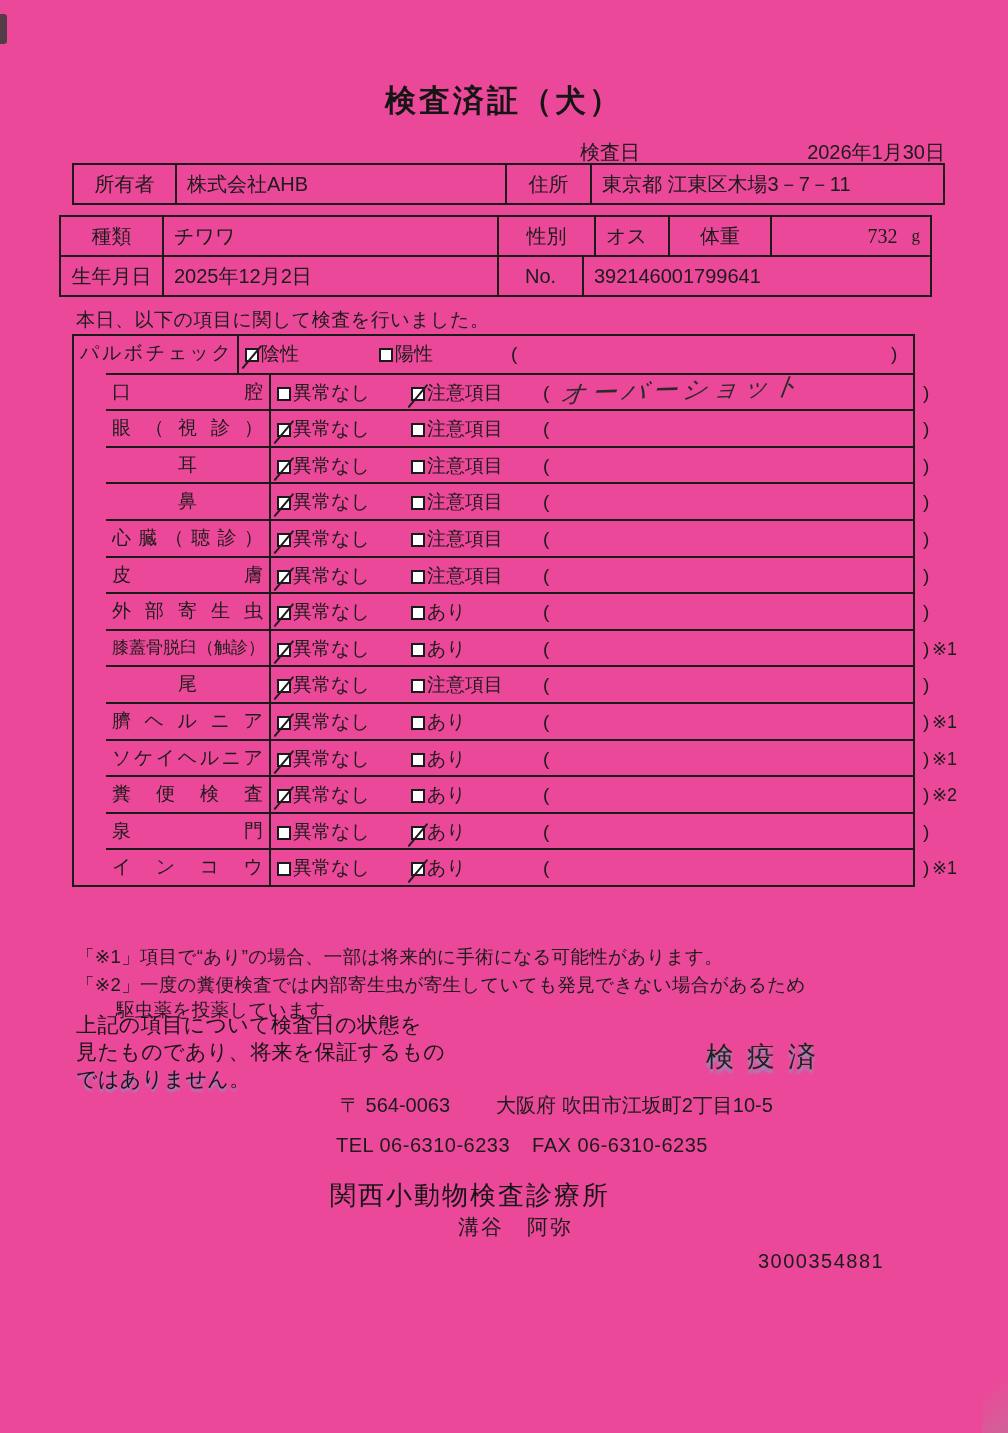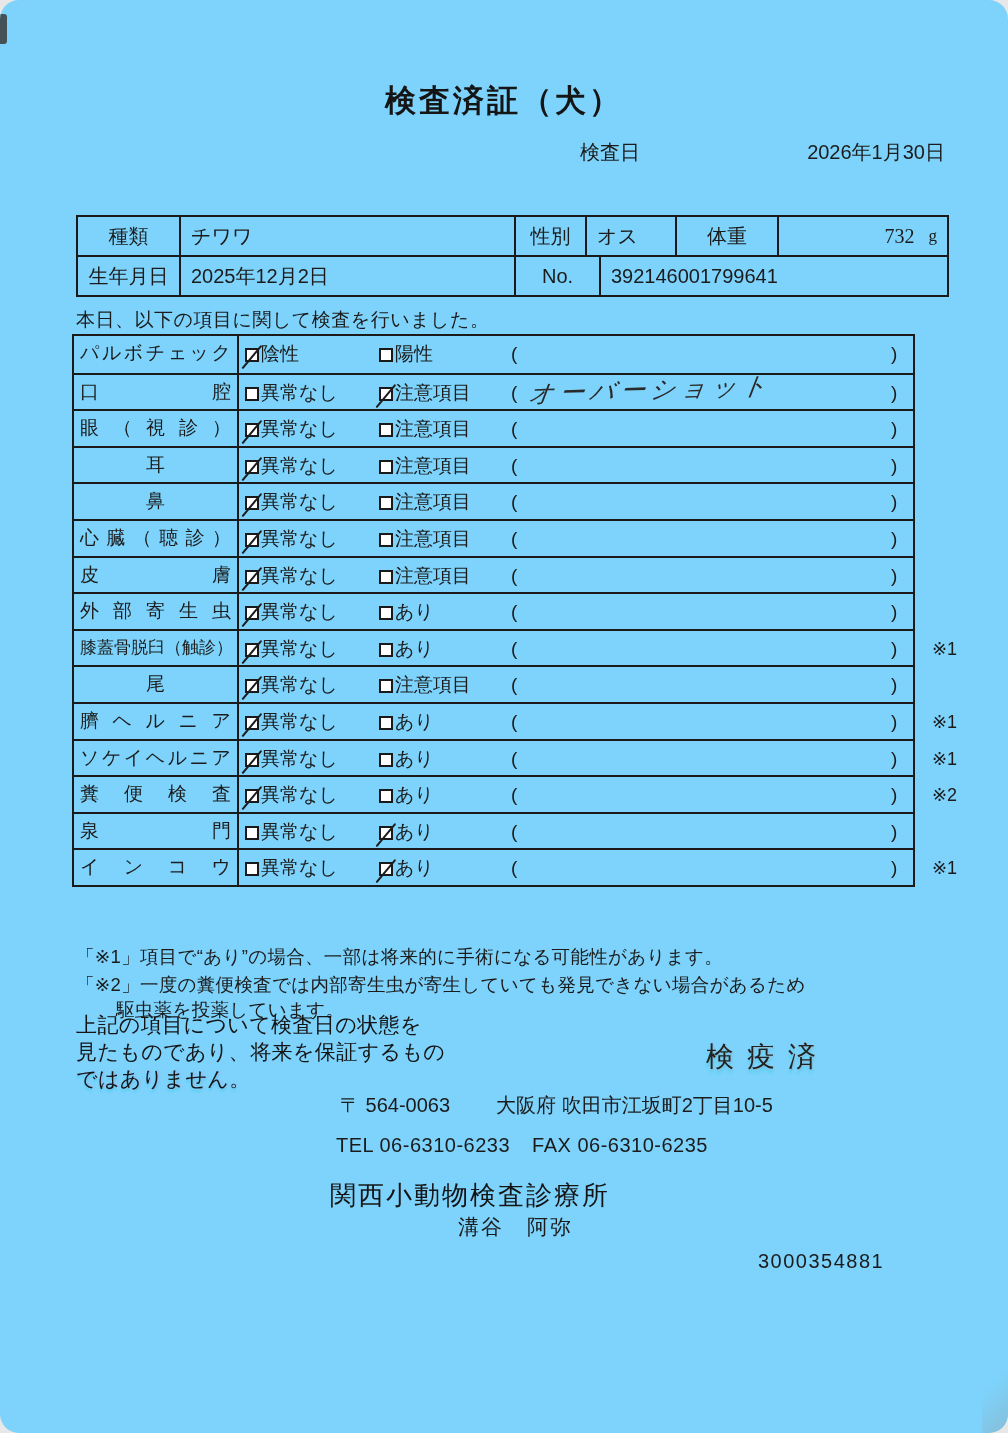--- a/index.html
+++ b/index.html
@@ -1,46 +1,46 @@
 <!DOCTYPE html>
 <html><head>
 <meta charset="utf-8">
 <style>
   * { margin:0; padding:0; box-sizing:border-box; }
   html,body { background:#e8e8e8; }
   body { font-family:"Liberation Sans","DejaVu Sans",sans-serif; color:#1b1b1b; }
   .page {
-    position:relative; width:1008px; height:1433px; background:#7dd3fc;
-    margin:0 auto; overflow:hidden;border-radius:19px;
+    position:relative; width:1008px; height:1433px; background:#ec4899;
+    margin:0 auto; overflow:hidden;
   }
   .abs { position:absolute; }
   .title {
     top:80px; left:0; width:100%; text-align:center;
     font-size:31px; font-weight:bold; letter-spacing:3px; color:#151515;
   }
   .examdate-label { top:139px; left:580px; font-size:20px; }
   .examdate-value { top:139px; left:795px; width:150px; text-align:right; font-size:20px; }
 
   
   .tbl { border:2px solid #1a1a1a; display:flex; flex-direction:column; }
   .trow { display:flex; flex:1; }
   .trow + .trow { border-top:2px solid #1a1a1a; }
   .tcell { display:flex; align-items:center; font-size:20px; padding:0 10px; overflow:hidden; white-space:nowrap; }
   .tcell.lbl { justify-content:center; padding:0 4px; }
   .tcell.bR { border-right:2px solid #1a1a1a; }
   .tbl1 { top:163px; left:72px; width:873px; height:42px; }
-  .tbl2 { top:215px; left:76px; width:873px; height:82px; }
+  .tbl2 { top:215px; left:59px; width:873px; height:82px; }
   .wv { justify-content:flex-end;font-family:Liberation Serif, serif; }
   .wunit { font-size:17px; margin-left:14px; }
 
   
   .intro { top:307px; left:76px; font-size:19px; letter-spacing:.5px; }
   .ctable { top:334px; left:72px; width:843px; border:2px solid #1a1a1a; }
   .crow { position:relative; display:flex; height:36.6px; }
-  .crow + .crow { border-top:2px solid #1a1a1a; }
+  .crow + .crow { border-top:2px solid #1a1a1a;margin-left:32px; }
   .clabel {
     width:165px; border-right:2px solid #1a1a1a; padding:0 6px;
     font-size:19px; display:block; line-height:34px; white-space:nowrap;
     text-align:justify; text-align-last:justify; overflow:hidden;
   }
   .clabel.center { text-align:center; text-align-last:center; }
   .copts { position:relative; flex:1; font-size:19px; }
   .opt { position:absolute; top:0; line-height:36.6px; white-space:nowrap; }
   .o1 { left:6px; } .o2 { left:140px; }
   .po { left:272px; } .pc { left:652px; }
@@ -89,27 +89,35 @@
 
 <div class="page">
 
   <div class="abs smudge"></div>
 
   <div class="abs title">検査済証（犬）</div>
 
   <div class="abs examdate-label">検査日</div>
   <div class="abs examdate-value">2026年1月30日</div>
 
+  <div class="abs tbl tbl1">
+    <div class="trow">
+      <div class="tcell lbl bR" style="width:103px">所有者</div>
+      <div class="tcell bR" style="width:330px">株式会社AHB</div>
+      <div class="tcell lbl bR" style="width:85px">住所</div>
+      <div class="tcell" style="flex:1">東京都 江東区木場3－7－11</div>
+    </div>
+  </div>
 
   <div class="abs tbl tbl2">
     <div class="trow">
       <div class="tcell lbl bR" style="width:103px">種類</div>
       <div class="tcell bR" style="width:335px">チワワ</div>
-      <div class="tcell lbl bR" style="width:71px">性別</div>
-      <div class="tcell bR" style="width:90px">オス</div>
+      <div class="tcell lbl bR" style="width:97px">性別</div>
+      <div class="tcell bR" style="width:74px">オス</div>
       <div class="tcell lbl bR" style="width:102px">体重</div>
       <div class="tcell wv" style="flex:1">
         <span>732</span>
         <span class="wunit">g</span>
       </div>
     </div>
     <div class="trow">
       <div class="tcell lbl bR" style="width:103px">生年月日</div>
       <div class="tcell bR" style="width:335px">2025年12月2日</div>
       <div class="tcell lbl bR" style="width:85px">No.</div>

